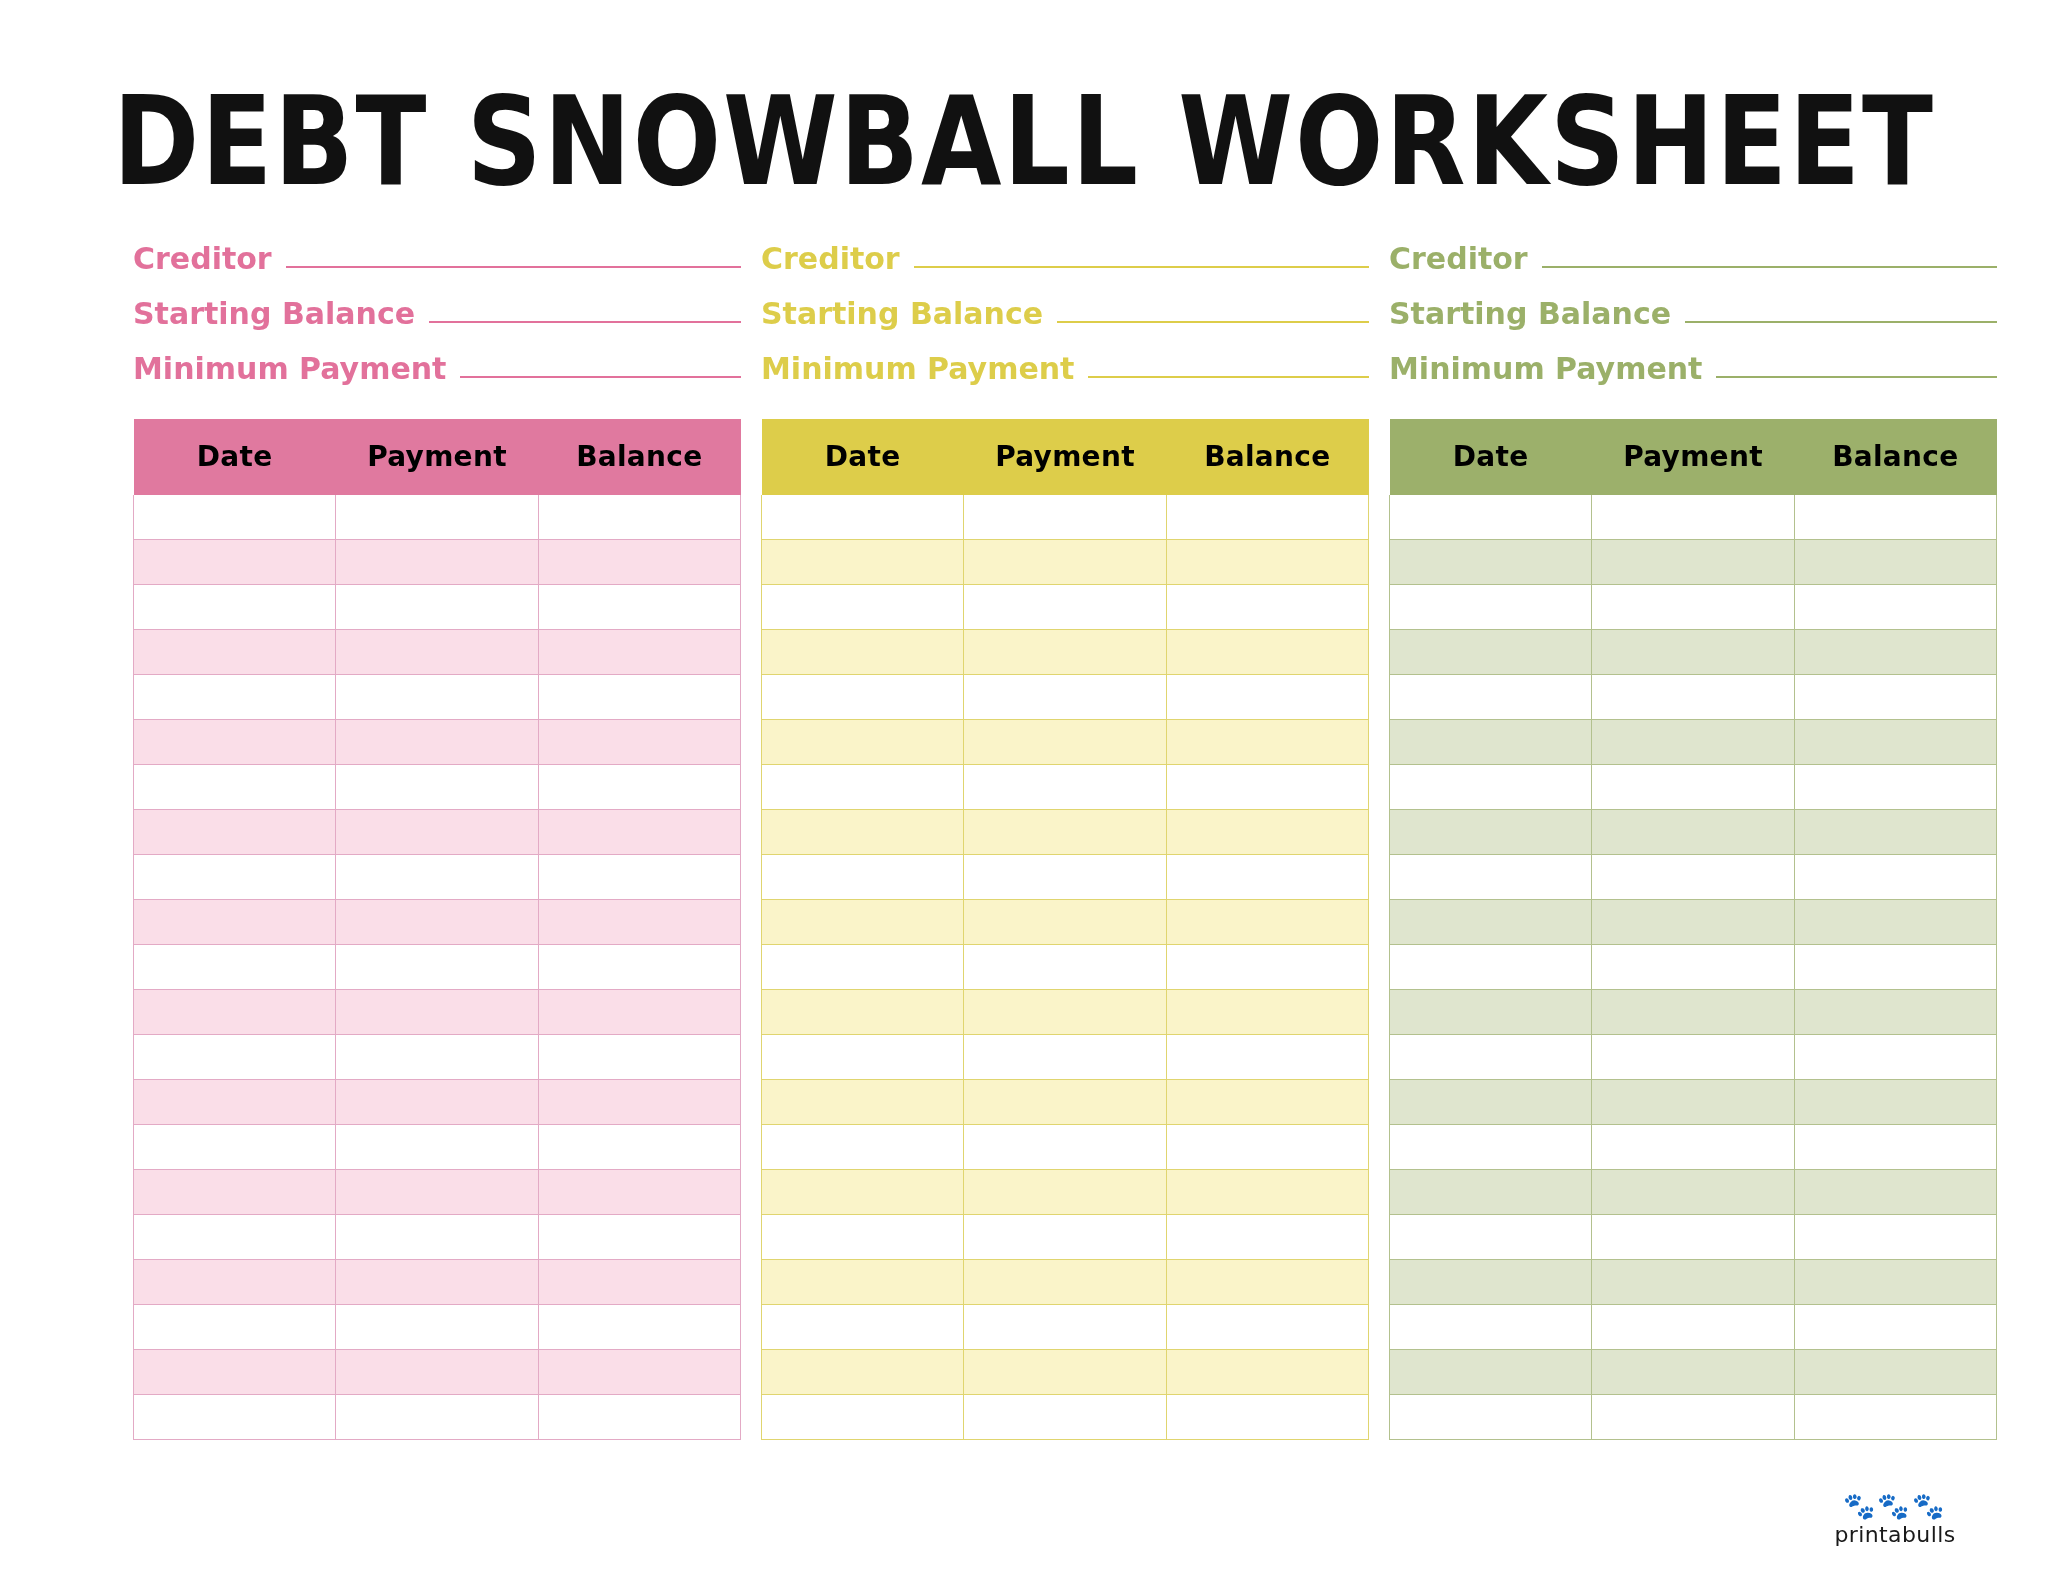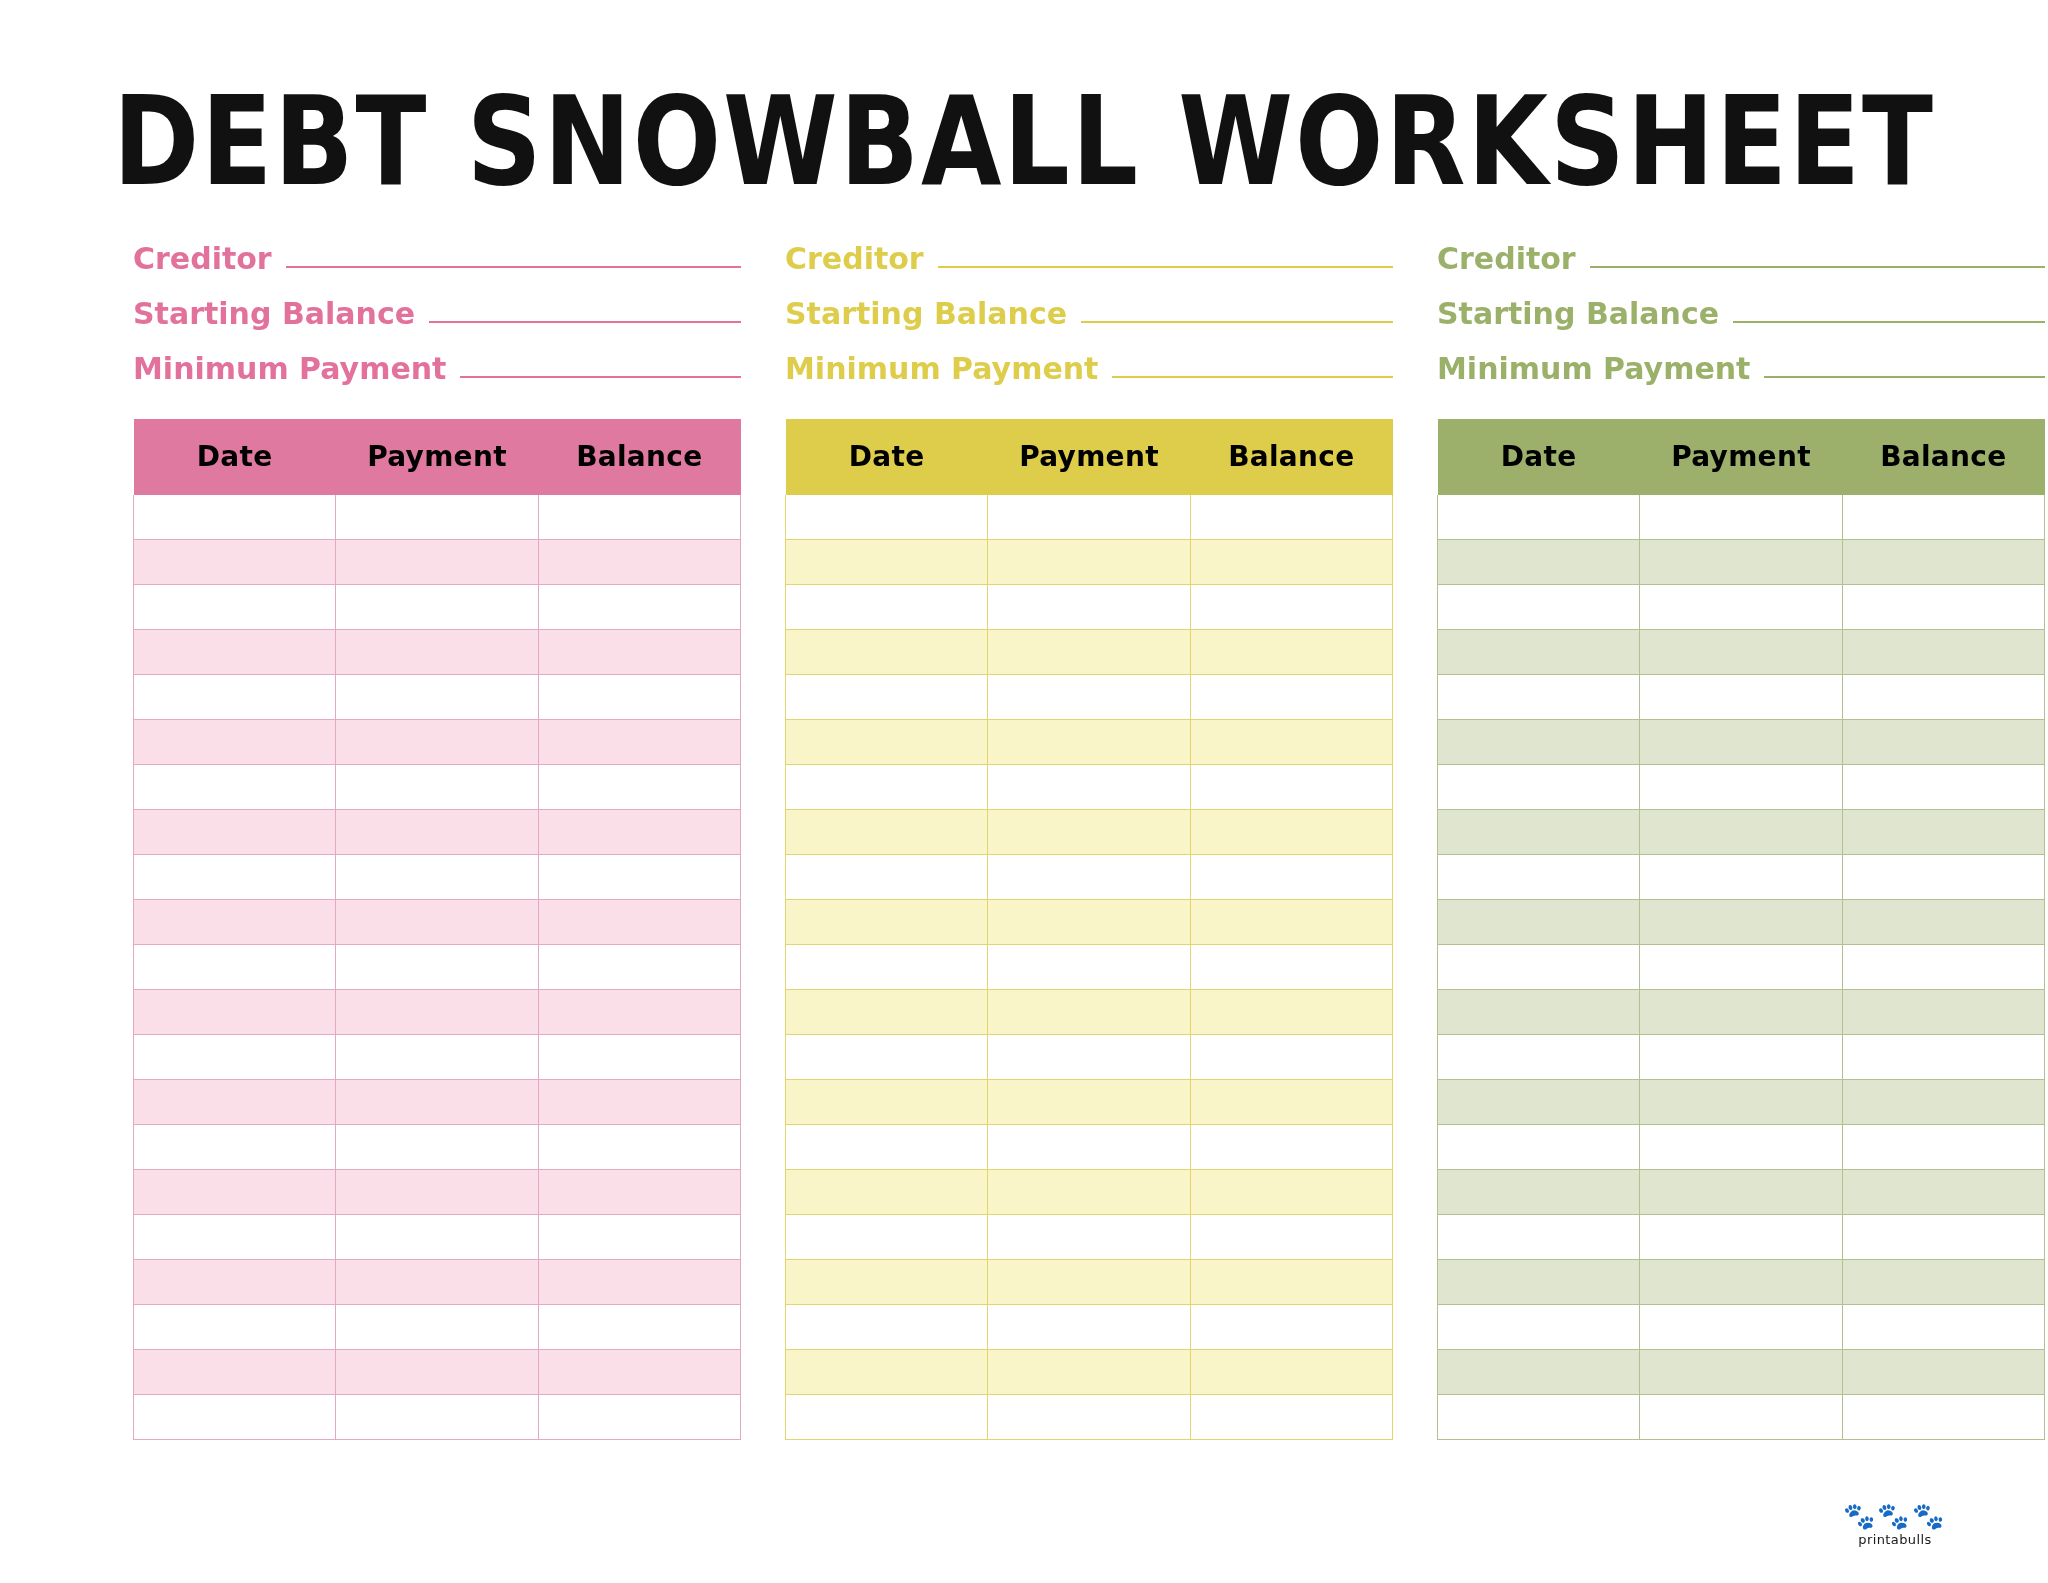--- a/index.html
+++ b/index.html
@@ -36,21 +36,21 @@
   }
 
   
   .columns {
     position: absolute;
     top: 238px;
     left: 86px;
     right: 86px;
     display: flex;
     justify-content: space-between;
-    gap: 44px;
+    gap: 20px;
     padding-left: 47px;
   }
   .column {
     width: 608px;
     flex: 0 0 608px;
   }
 
   
   .fields {
     margin-bottom: 34px;
@@ -129,21 +129,21 @@
     width: 150px;
   }
   .footer-logo .glyphs {
     font-size: 26px;
     letter-spacing: 2px;
     color: #1a1a1a;
     line-height: 1;
   }
   .footer-logo .brand {
     font-family: "DejaVu Sans", sans-serif;
-    font-size: 13px;
+    font-size: 22px;
     color: #1a1a1a;
     margin-top: 3px;
     letter-spacing: 0.4px;
   }
 </style>
 </head>
 <body>
 
 <div class="page">
 

